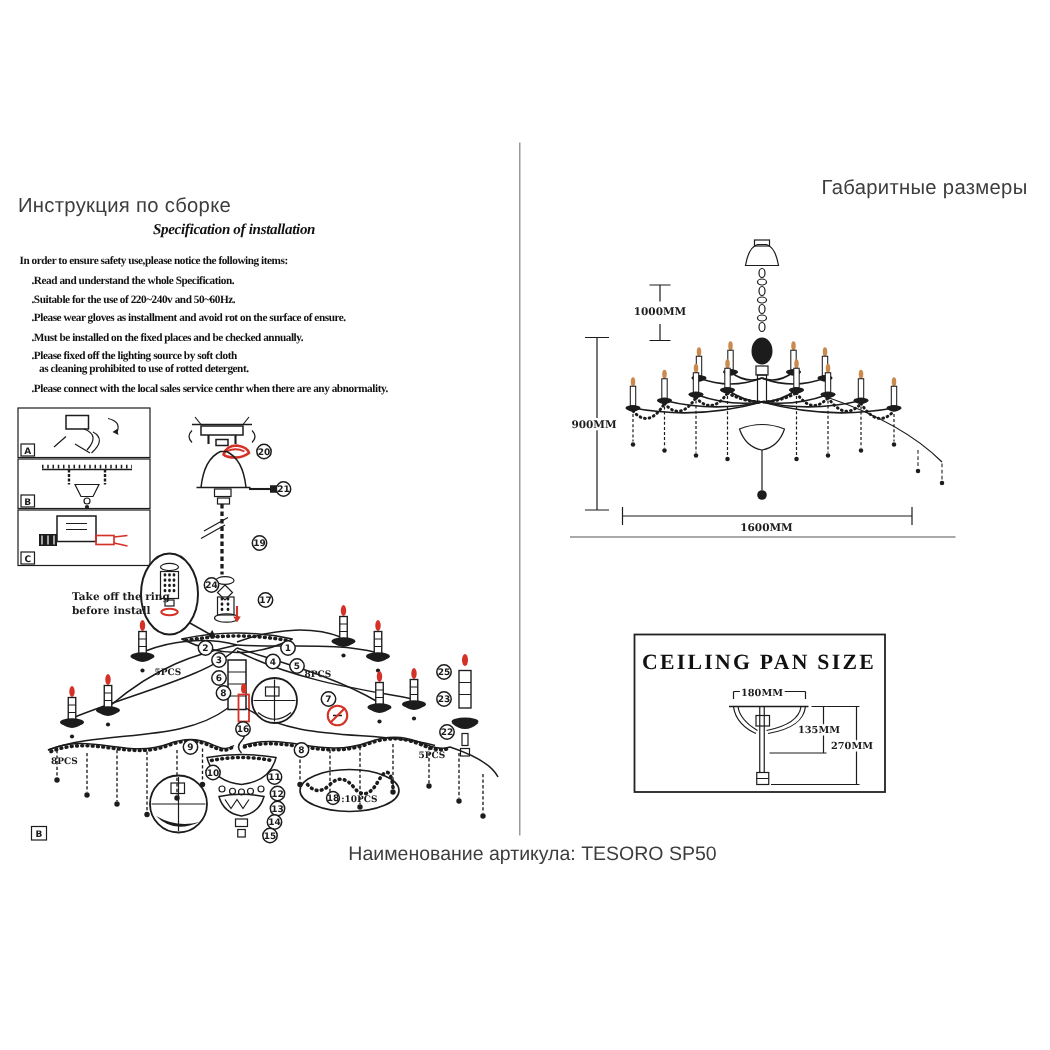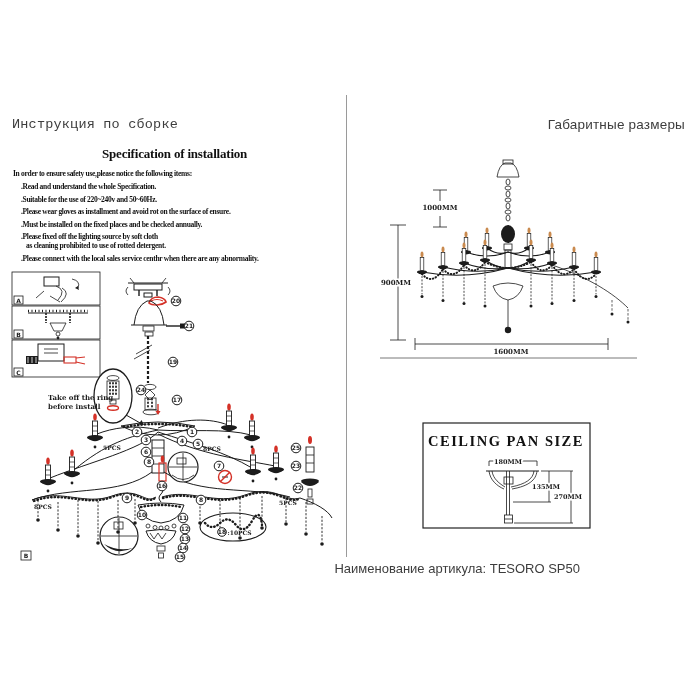--- a/index.html
+++ b/index.html
@@ -4,21 +4,21 @@
 <style>
   html,body{margin:0;padding:0;background:#fff;}
   .page{position:relative;width:700px;height:700px;background:#fff;overflow:hidden;
         font-family:"Liberation Sans",sans-serif;color:#1c1c1c;}
   .abs{position:absolute;}
   .v-divider{position:absolute;left:346px;top:95px;width:1px;height:462px;background:#9a9a9a;}
   .ru-title{font-size:13.5px;color:#3d3d3d;letter-spacing:0.2px;}
   .footer-cap{font-size:13px;color:#3d3d3d;text-align:center;}
   .spec{font-family:"Liberation Serif",serif;font-weight:700;color:#111;
         font-size:7.5px;letter-spacing:-0.3px;line-height:8px;white-space:nowrap;}
-  .spec-title{font-size:13px;letter-spacing:-0.2px;}
+  .spec-title{font-size:10px;letter-spacing:-0.2px;font-style:italic;}
   .spec-item{margin-bottom:4.6px;}
   .spec-sub{margin-top:-3.5px;padding-left:5px;}
   
   .k{stroke:#1c1c1c;fill:none;stroke-width:1;}
   .k08{stroke:#1c1c1c;fill:none;stroke-width:0.8;}
   .k14{stroke:#1c1c1c;fill:none;stroke-width:1.4;}
   .kw{stroke:#1c1c1c;fill:#fff;stroke-width:1;}
   .kf{fill:#1c1c1c;stroke:none;}
   .rd{stroke:#d43127;fill:none;stroke-width:1.4;}
   .rdf{fill:#d43127;stroke:none;}
@@ -32,21 +32,21 @@
   .pantitle{font-family:"Liberation Serif",serif;font-weight:700;font-size:14.5px;
         letter-spacing:1.5px;fill:#111;}
 </style>
 </head>
 <body>
 
 <div class="page">
 
   <div class="v-divider"></div>
 
-  <div class="abs ru-title" style="left:12px;top:117px;font-family:Liberation Mono, monospace;">Инструкция по сборке</div>
+  <div class="abs ru-title" style="left:12px;top:129px;">Инструкция по сборке</div>
 
   <div class="abs ru-title" style="right:15px;top:117px;">Габаритные размеры</div>
 
   <div class="abs spec spec-title" style="left:102px;top:150px;">Specification of installation</div>
 
   <div class="abs spec" style="left:13px;top:170px;font-family:Liberation Serif, serif;">In order to ensure safety use,please notice the following items:</div>
 
   <div class="abs spec" style="left:21px;top:183px;" id="spec-items">
       <div class="spec spec-item">.Read and understand the whole Specification.</div>
       <div class="spec spec-item">.Suitable for the use of 220~240v and 50~60Hz.</div>
@@ -599,15 +599,15 @@
     <g>
       <path d="M541,471 h10 M513,502 h38 M549,471 v31" class="k08"></path>
       <text x="546" y="488.5" text-anchor="middle" class="mtxt" style="font-size:6.5px;">135MM</text>
     </g>
     <g>
       <path d="M551,471 h22 M514,523 h59 M571,471 v52" class="k08"></path>
       <text x="568" y="499" text-anchor="middle" class="mtxt" style="font-size:6.5px;">270MM</text>
     </g>
   </svg>
 
-  <div class="abs footer-cap" style="left:130px;top:561px;width:450px;text-align:right;">Наименование артикула: TESORO SP50</div>
+  <div class="abs footer-cap" style="left:130px;top:561px;width:450px;">Наименование артикула: TESORO SP50</div>
 
 </div>
 
 </body></html>

